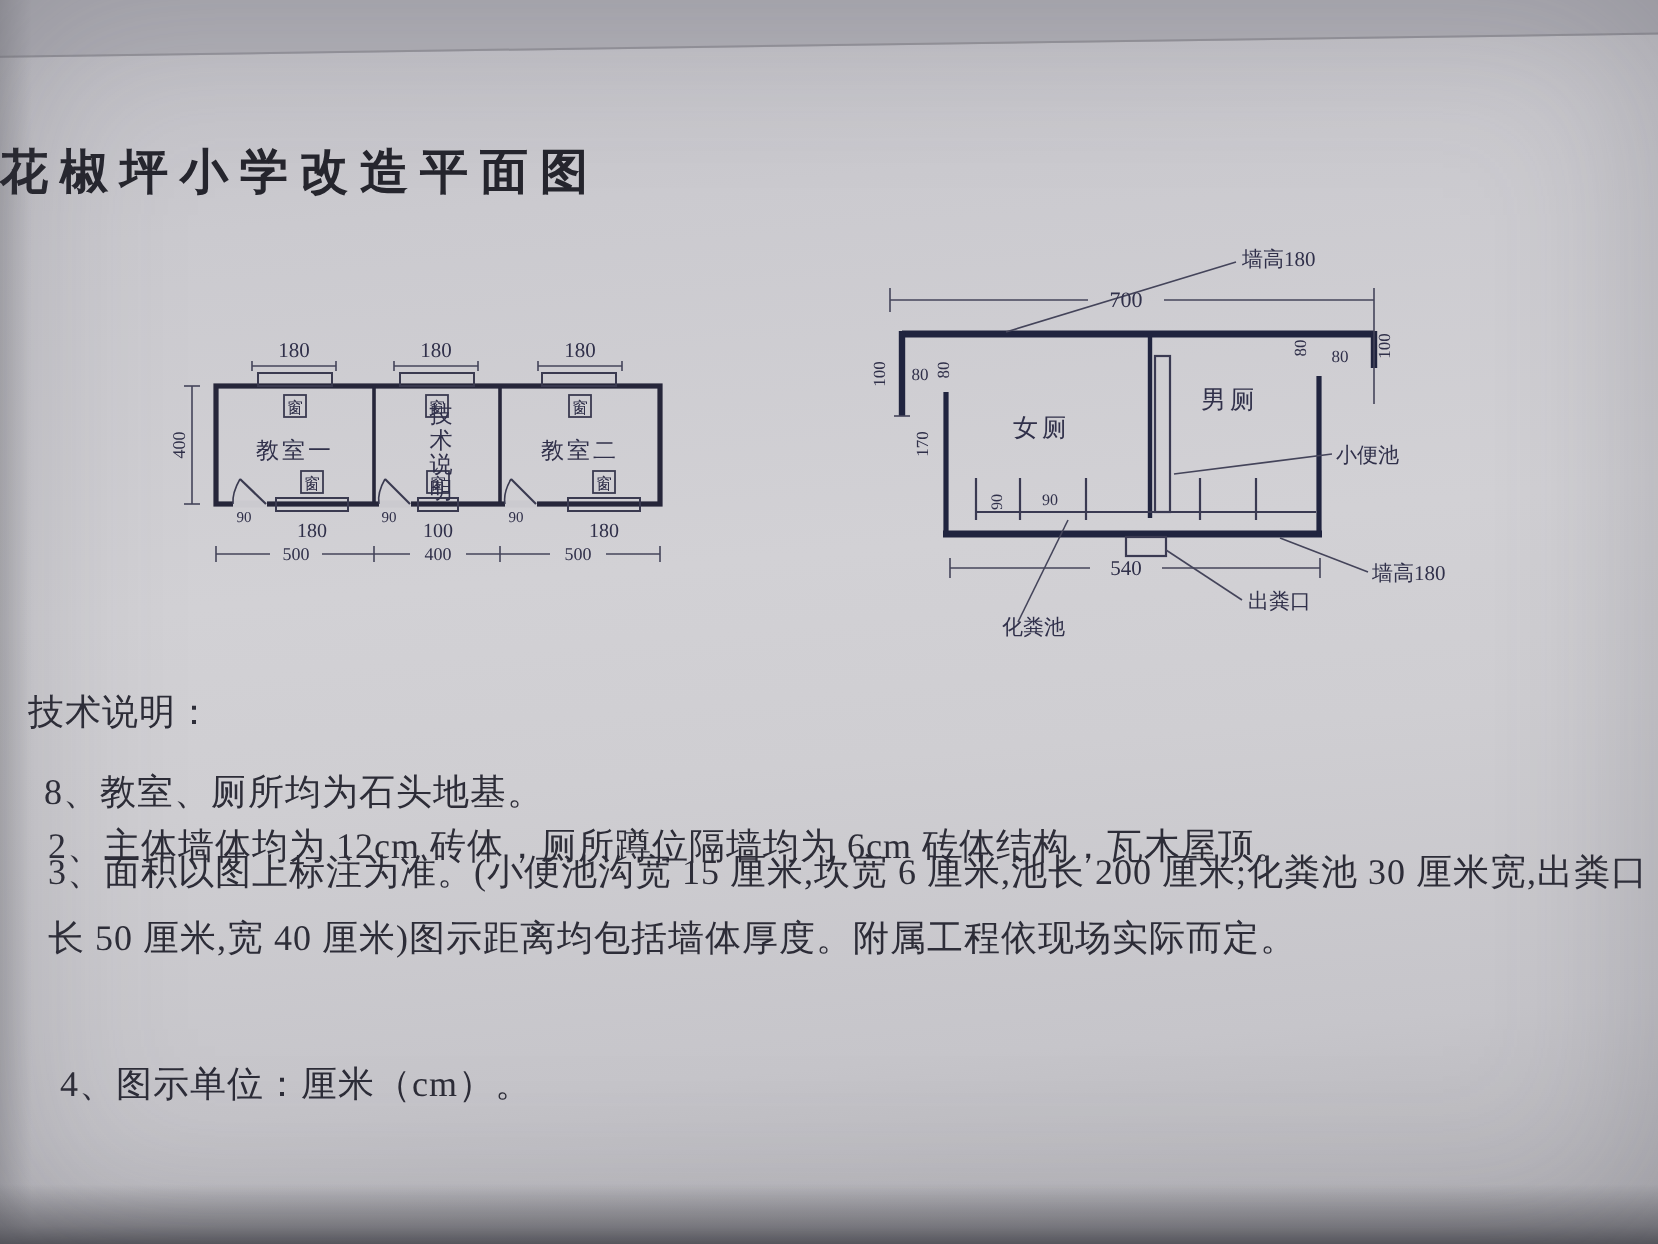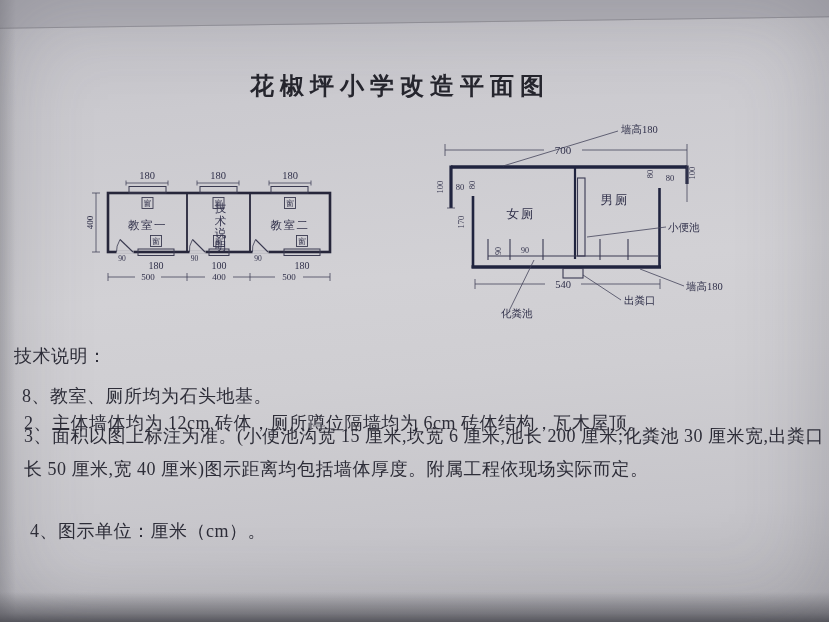--- a/index.html
+++ b/index.html
@@ -9,21 +9,21 @@
     font-family:"Liberation Serif","DejaVu Serif",serif;
   }
   .photo-top{position:absolute;left:-10px;top:-40px;width:860px;height:62px;
     background:#b3b2b9;border-bottom:1px solid #97969d;transform:rotate(-0.8deg);}
   .photo-bottom{position:absolute;left:0;bottom:0;width:829px;height:30px;
     background:linear-gradient(180deg,rgba(90,90,95,0) 0%,rgba(80,80,86,.55) 70%,#5a5a60 100%);}
   .photo-left{position:absolute;left:0;top:0;width:16px;height:622px;
     background:linear-gradient(90deg,rgba(120,120,126,.35),rgba(120,120,126,0));}
   .vignette{position:absolute;inset:0;box-shadow:inset 0 0 90px rgba(70,70,80,.28);pointer-events:none;}
   .title{
-    position:absolute;left:0;top:70px;width:800px;text-align:center;
+    position:absolute;left:0;top:70px;width:800px;text-align:left;
     font-size:24px;letter-spacing:6px;color:#26262e;font-weight:bold;
   }
   .plan{position:absolute;}
   .plan text{fill:#30304a;stroke:none;}
   .vname{
     position:absolute;left:213px;top:202px;width:15px;
     font-size:11.5px;line-height:12.5px;color:#30304a;word-break:break-all;text-align:center;
   }
   .notes{position:absolute;left:12px;top:0;width:812px;color:#2d2d38;}
   .note-line{position:absolute;font-size:18px;letter-spacing:.5px;line-height:33px;}
@@ -181,18 +181,18 @@
       <text x="86" y="207" font-size="10.5">化粪池</text>
       <text x="271" y="180" font-size="10.5">墙高180</text>
     </g>
   </svg>
 
   <div class="notes">
     <div class="note-line" style="top:340px;left:2px">技术说明：</div>
     <div class="note-line" style="top:380px;left:10px">8、教室、厕所均为石头地基。</div>
     <div class="note-line" style="top:407px;left:12px">2、主体墙体均为 12cm 砖体，厕所蹲位隔墙均为 6cm 砖体结构，瓦木屋顶。</div>
     <div class="note-line" style="top:420px;left:12px;width:800px">3、面积以图上标注为准。(小便池沟宽 15 厘米,坎宽 6 厘米,池长 200 厘米;化粪池 30 厘米宽,出粪口长 50 厘米,宽 40 厘米)图示距离均包括墙体厚度。附属工程依现场实际而定。</div>
-    <div class="note-line" style="top:515px;left:18px">4、图示单位：厘米（cm）。</div>
+    <div class="note-line" style="top:526px;left:18px">4、图示单位：厘米（cm）。</div>
   </div>
 
   <div class="photo-bottom"></div>
   <div class="vignette"></div>
 </div>
 
 </body></html>

